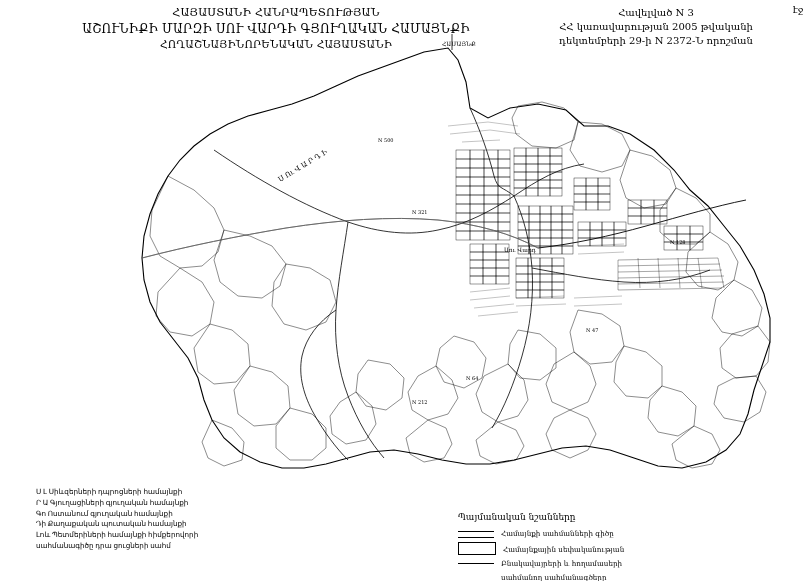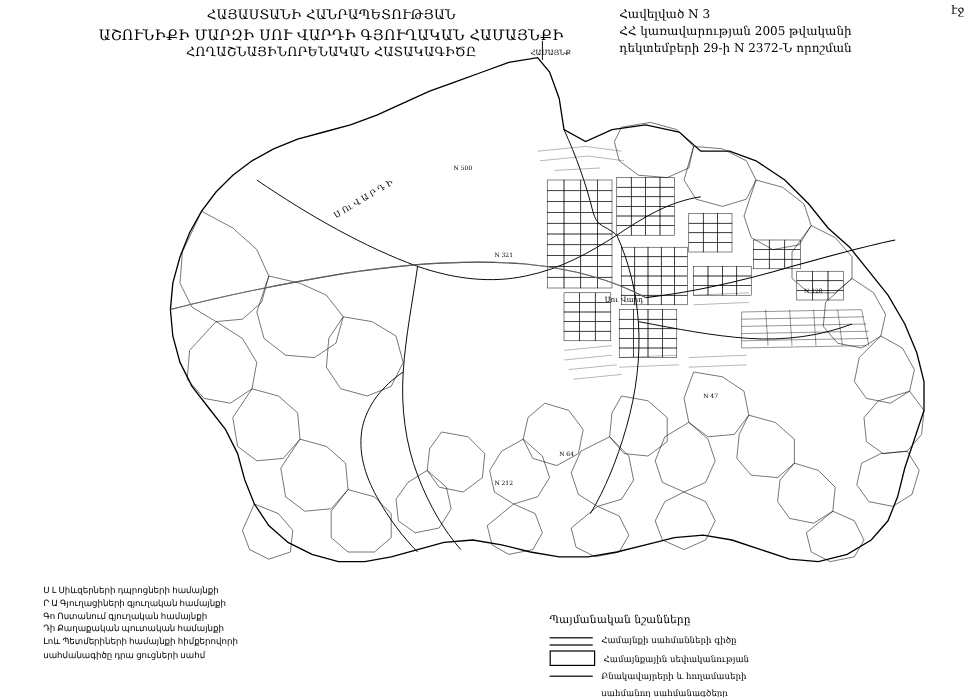--- a/index.html
+++ b/index.html
@@ -39,21 +39,21 @@
   }
   .hdr-left .l1 { font-size: 11px; }
   .hdr-left .l2 { font-size: 12px; }
   .hdr-left .l3 { font-size: 10.5px; }
 
   .hdr-right {
     position: absolute;
     left: 498px;
     top: 6px;
     width: 280px;
-    text-align: left;
+    text-align: center;
     line-height: 1.4;
   }
   .hdr-right div {
     font-family: "DejaVu Serif", serif;
     font-size: 10px;
     white-space: nowrap;
   }
   .page-num {
     position: absolute;
     right: 10px;
@@ -140,21 +140,21 @@
   }
 </style>
 </head>
 <body>
 
 <div id="page">
 
   <div class="hdr-left">
     <div class="l1">ՀԱՅԱՍՏԱՆԻ ՀԱՆՐԱՊԵՏՈՒԹՅԱՆ</div>
     <div class="l2">ԱՇՈՒՆԻՔԻ ՄԱՐԶԻ ՍՈՒ ՎԱՐԴԻ ԳՅՈՒՂԱԿԱՆ ՀԱՄԱՅՆՔԻ</div>
-    <div class="l3">ՀՈՂԱՇՆԱՅԻՆՈՐԵՆԱԿԱՆ ՀԱՏԱԿԱԳԻԾԸ</div>
+    <div class="l3">ՀՈՂԱՇՆԱՅԻՆՈՐԵՆԱԿԱՆ ՀԱՅԱՍՏԱՆԻ</div>
   </div>
 
   <div class="hdr-right">
     <div>Հավելված N 3</div>
     <div>ՀՀ կառավարության 2005 թվականի</div>
     <div>դեկտեմբերի 29-ի N 2372-Ն որոշման</div>
   </div>
 
   <div class="page-num">էջ 1</div>
 

